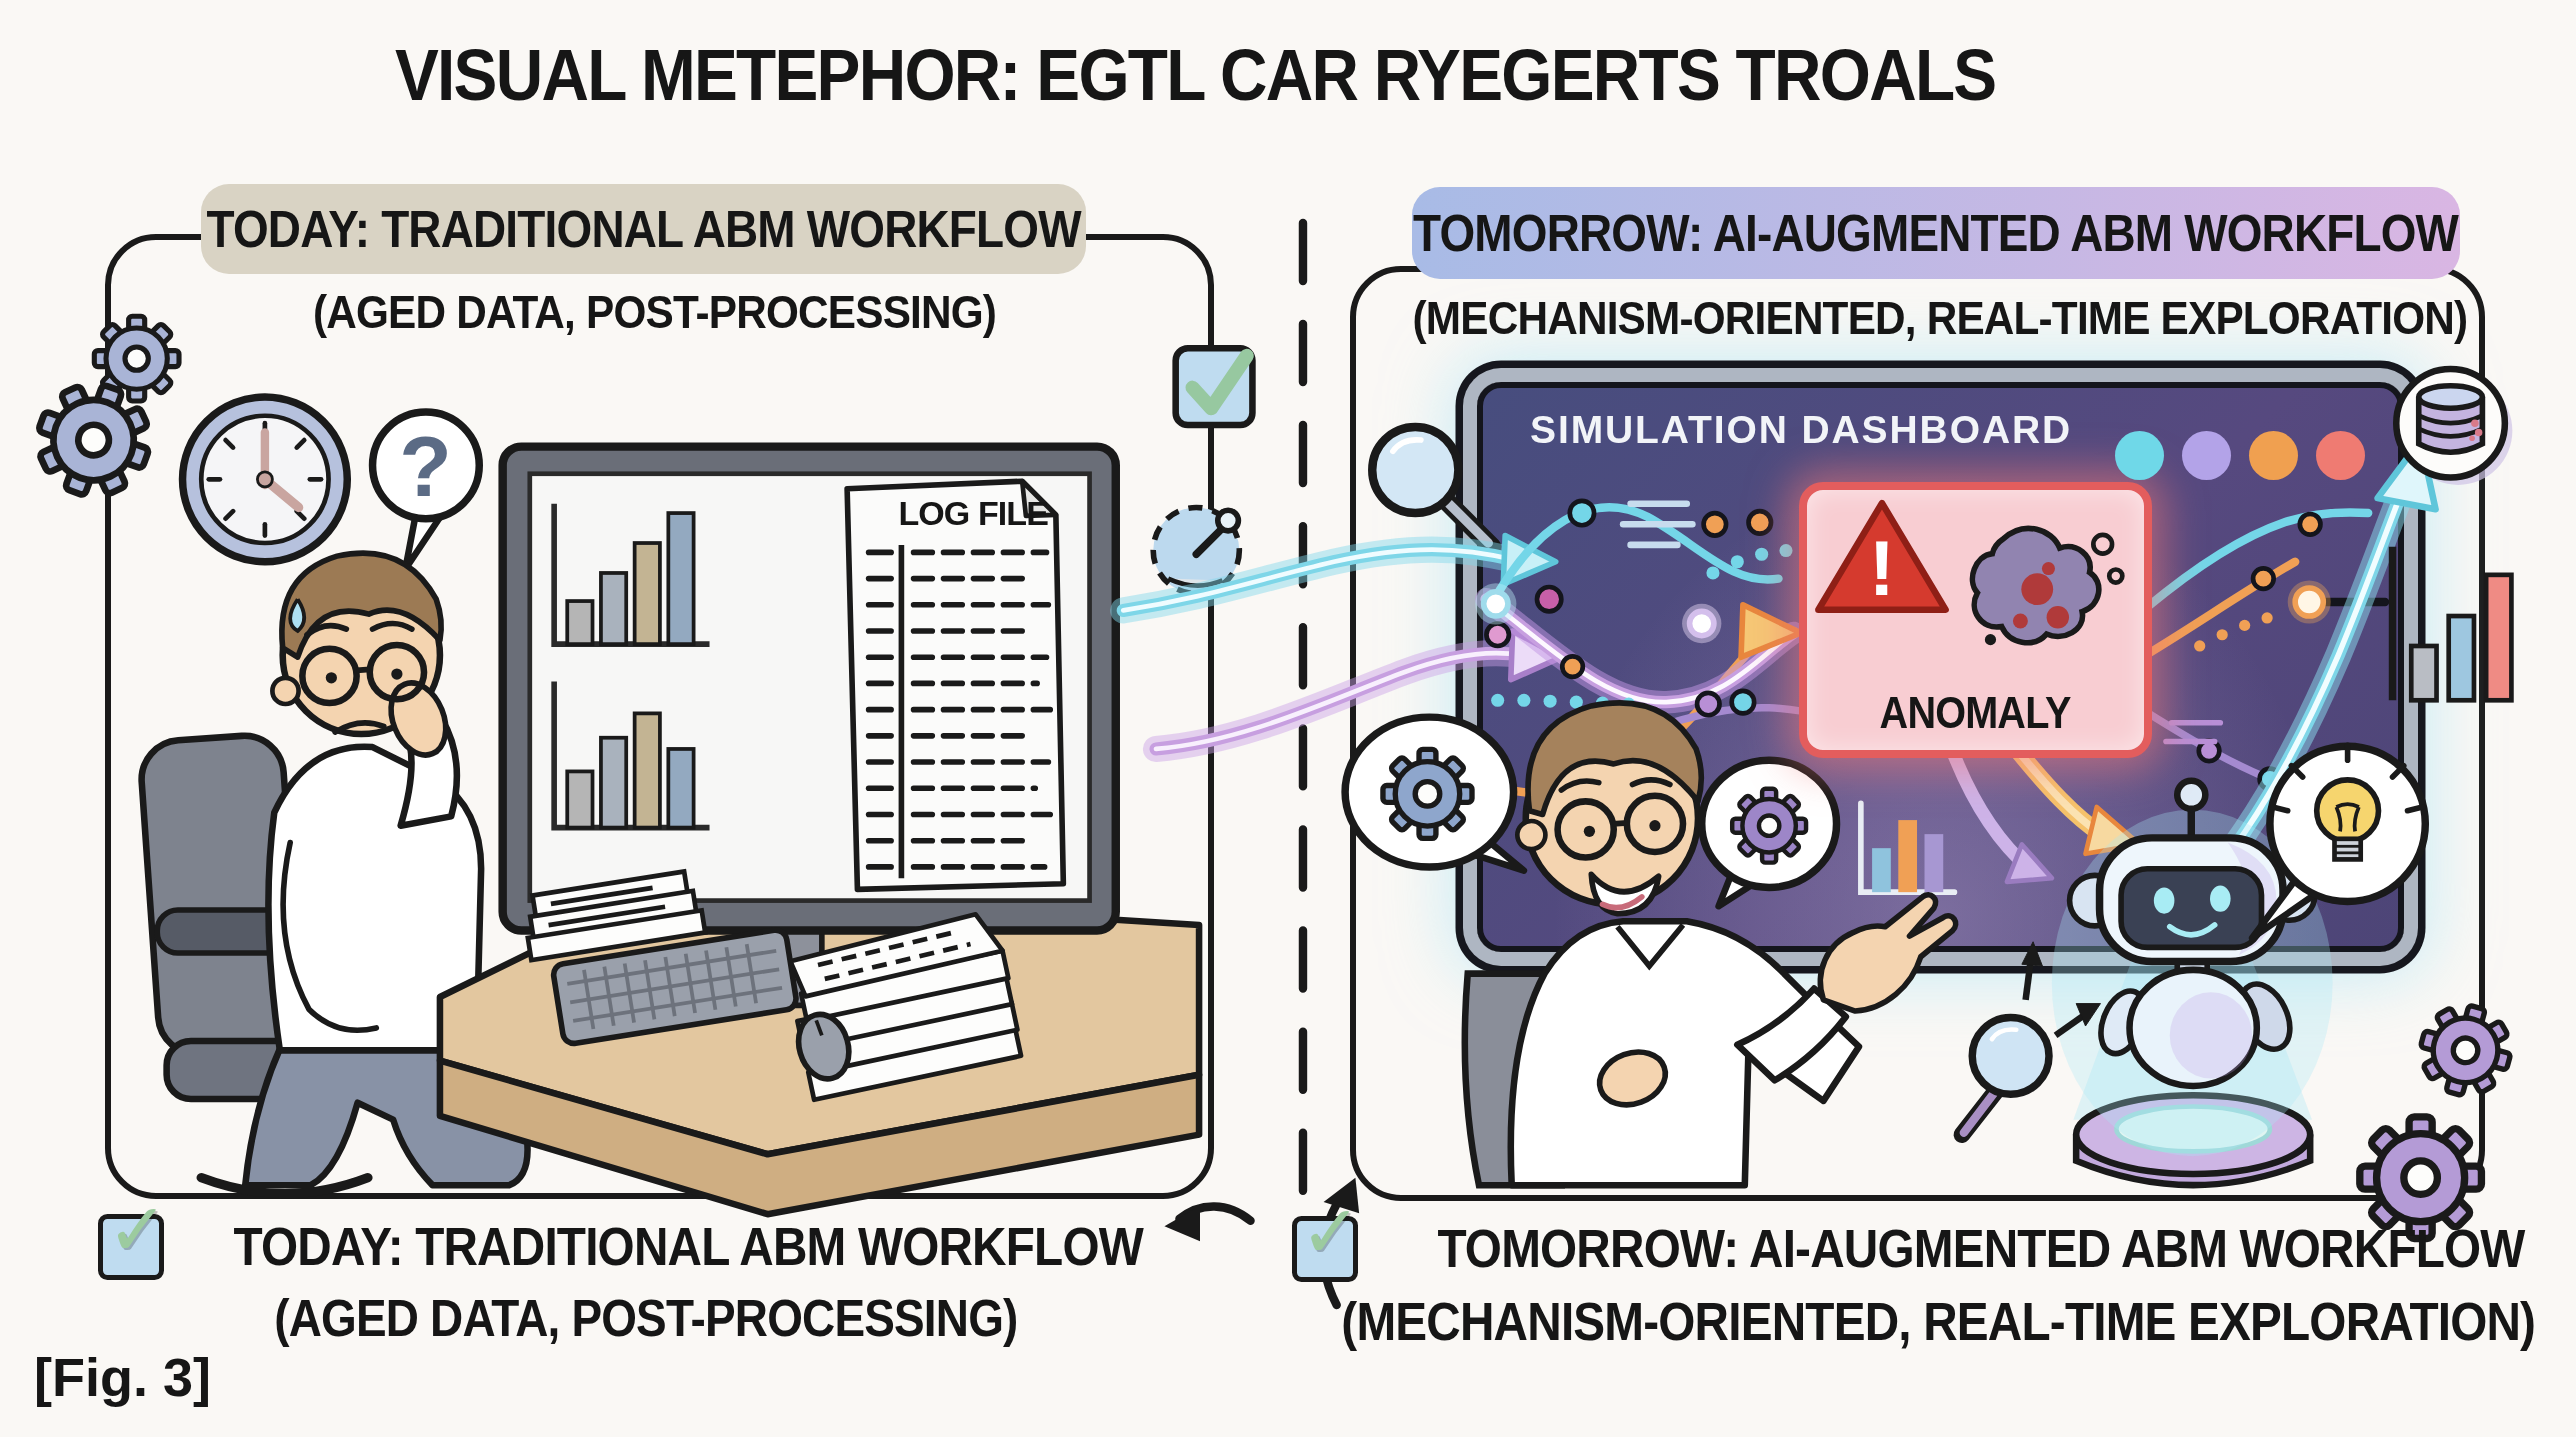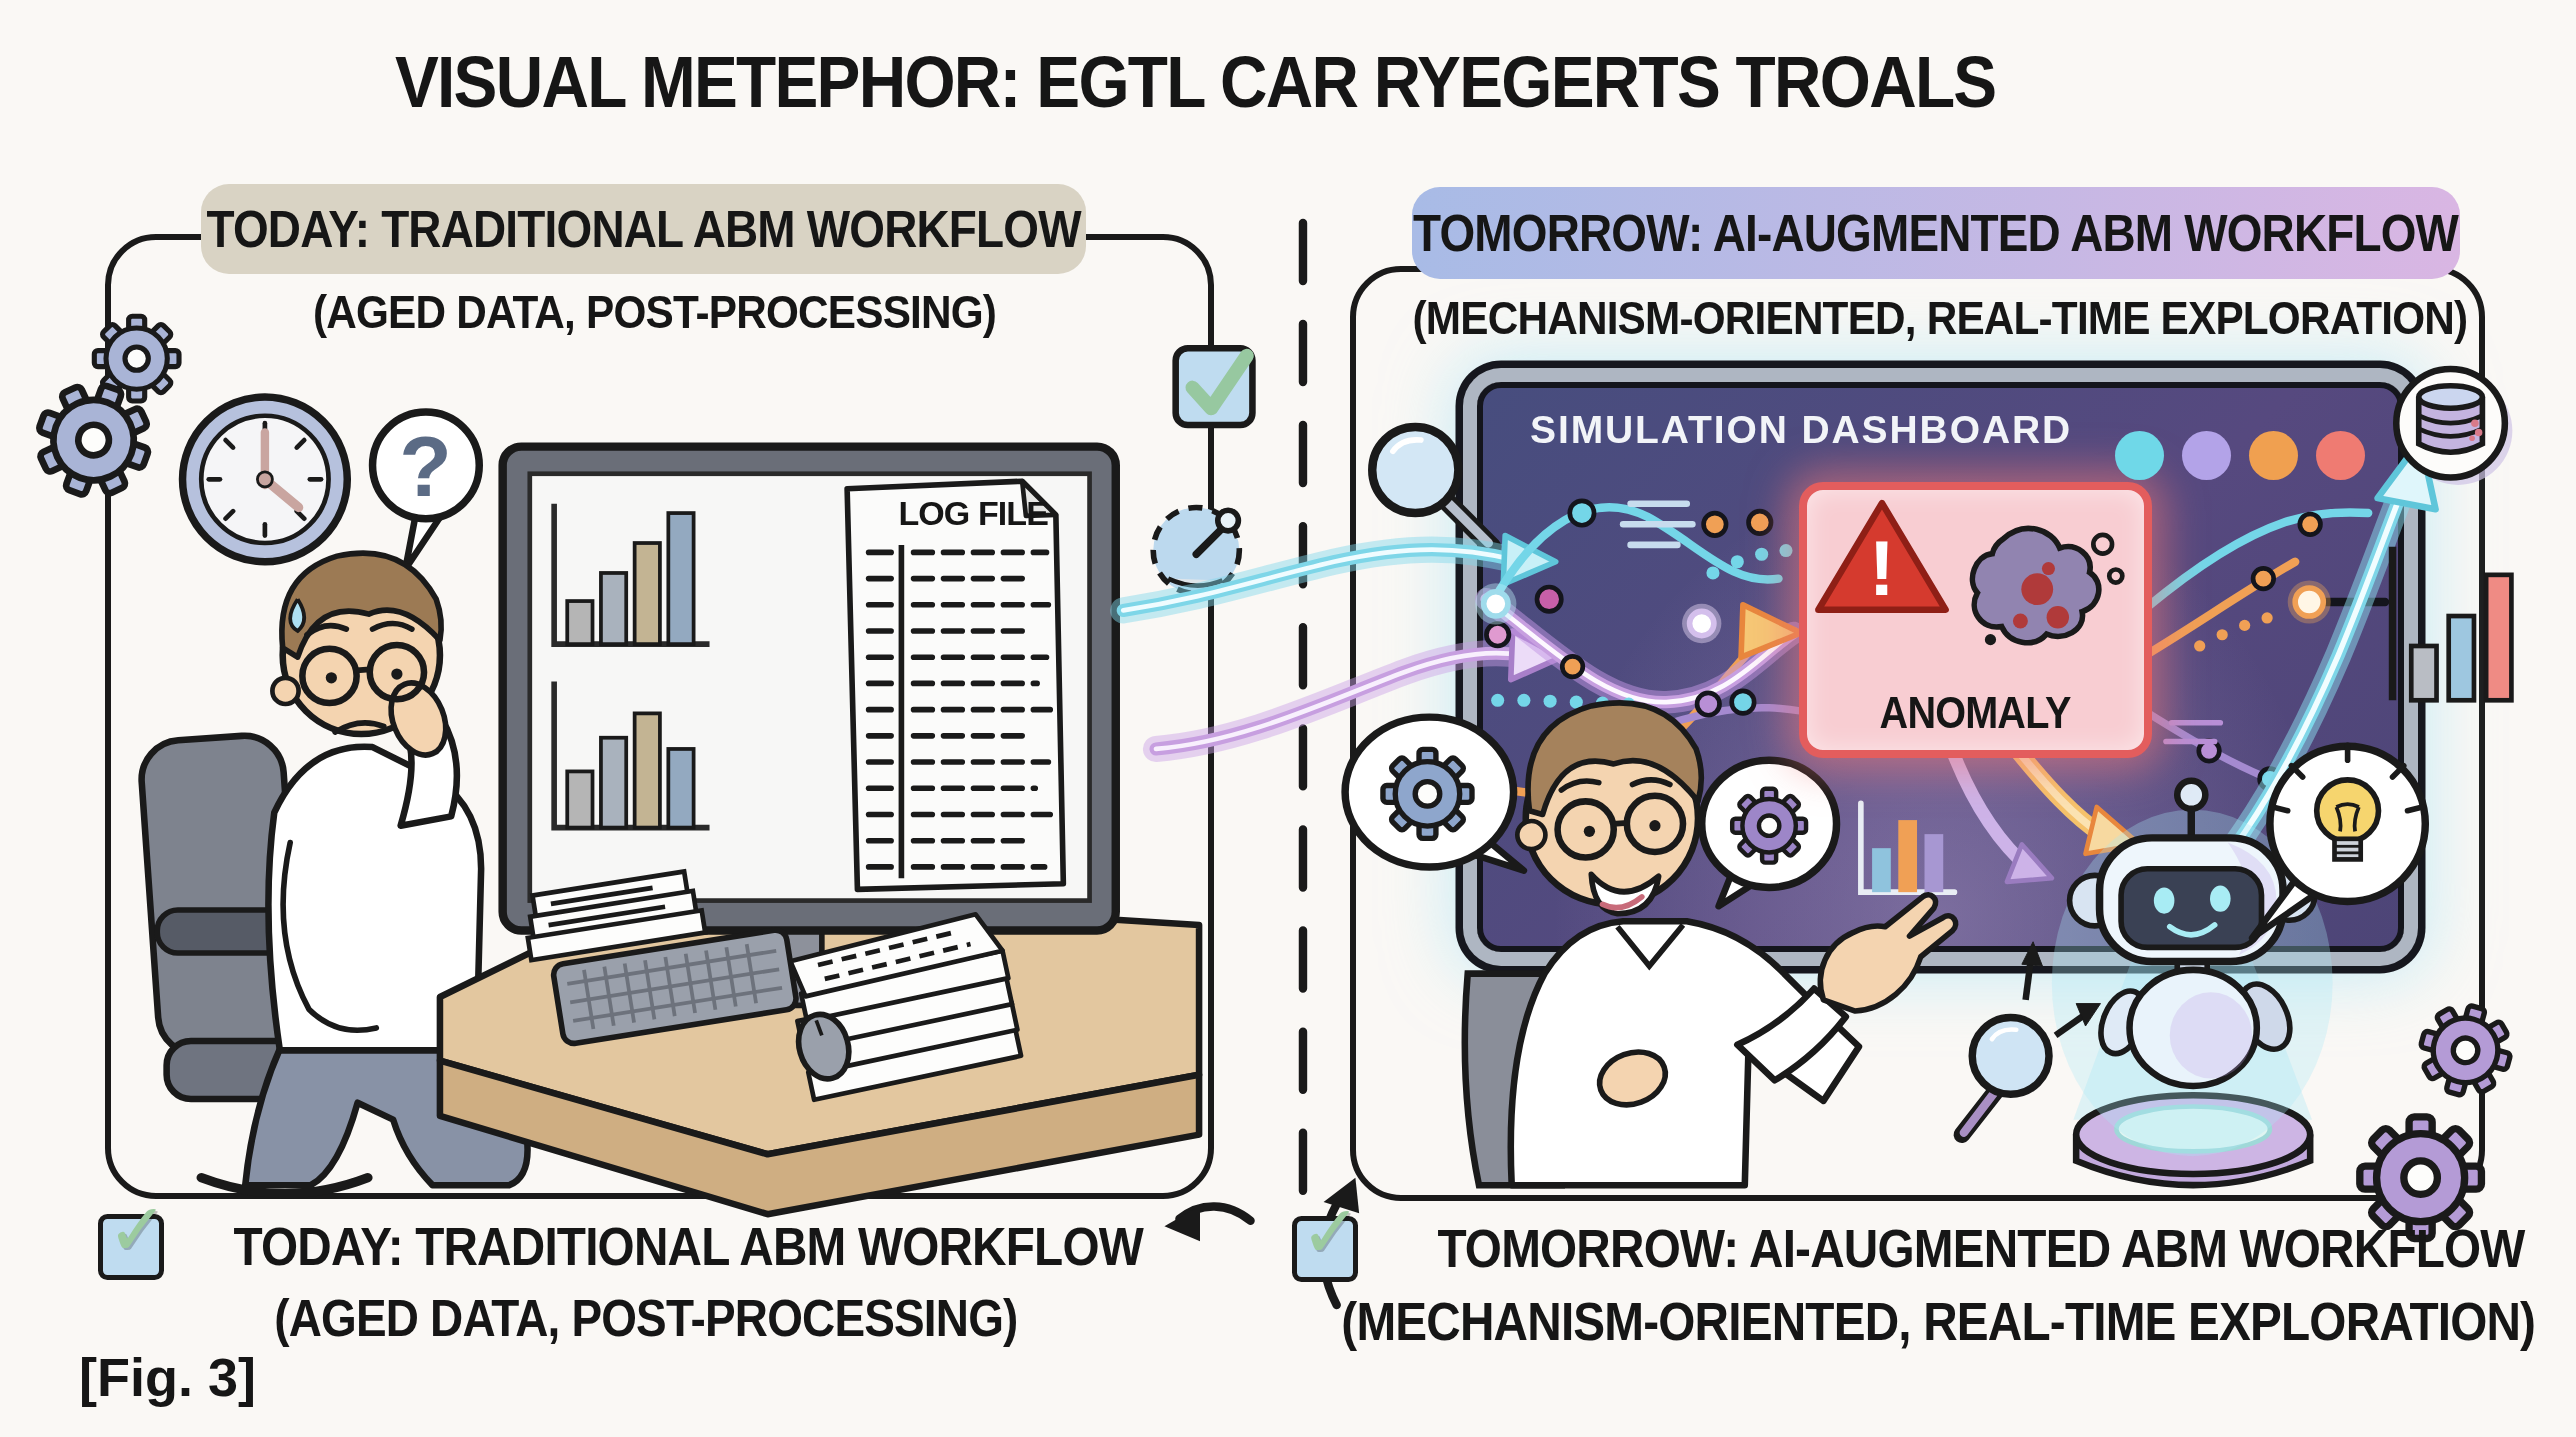--- a/index.html
+++ b/index.html
@@ -470,21 +470,21 @@
         <circle cx="316" cy="58" r="10" fill="none" stroke="#1a1a1a" stroke-width="5"></circle>
         <circle cx="330" cy="92" r="7" fill="none" stroke="#1a1a1a" stroke-width="5"></circle>
         <circle cx="196" cy="160" r="6" fill="#1a1a1a"></circle>
       </g>
     </svg>
     <div class="abs center" style="left:0;right:0;bottom:9.4px;height:56px;margin-top:24px;">
       <span class="txt cond" style="font-size:44px;font-weight:900;">ANOMALY</span>
     </div>
   </div>
 
-  <div class="abs center" style="left:0;top:36px;width:2391px;height:90px;">
+  <div class="abs center" style="left:0;top:29px;width:2391px;height:90px;">
     <span class="txt cond" style="font-size:73px;letter-spacing:-1.9px;">VISUAL METEPHOR: EGTL CAR RYEGERTS TROALS</span>
   </div>
 
   <div class="badge" style="left:201px;top:184px;width:885px;height:90px;background:#d9d3c4;">
     <span class="txt cond" style="font-size:51px;">TODAY: TRADITIONAL ABM WORKFLOW</span>
   </div>
   <div class="abs center" style="left:140px;top:281px;width:1030px;height:60px;">
     <span class="txt cond" style="font-size:47px;">(AGED DATA, POST-PROCESSING)</span>
   </div>
 
@@ -527,18 +527,18 @@
   <div class="abs cap" style="left:1339px;top:1215px;width:1198px;height:67px;">
     <span class="chk">
         <span class="mark">✓</span>
       </span>
     <span class="txt cond" style="font-size:53px;">TOMORROW: AI-AUGMENTED ABM WORKFLOW</span>
   </div>
   <div class="abs center" style="left:1320px;top:1288px;width:1236px;height:66px;">
     <span class="txt cond" style="font-size:53px;">(MECHANISM-ORIENTED, REAL-TIME EXPLORATION)</span>
   </div>
 
-  <div class="abs" style="left:34px;top:1346px;margin-left:45px;">
+  <div class="abs" style="left:34px;top:1346px;">
     <span class="txt" style="font-size:54px;font-weight:700;">[Fig. 3]</span>
   </div>
 
 </div>
 
 
 </body></html>

